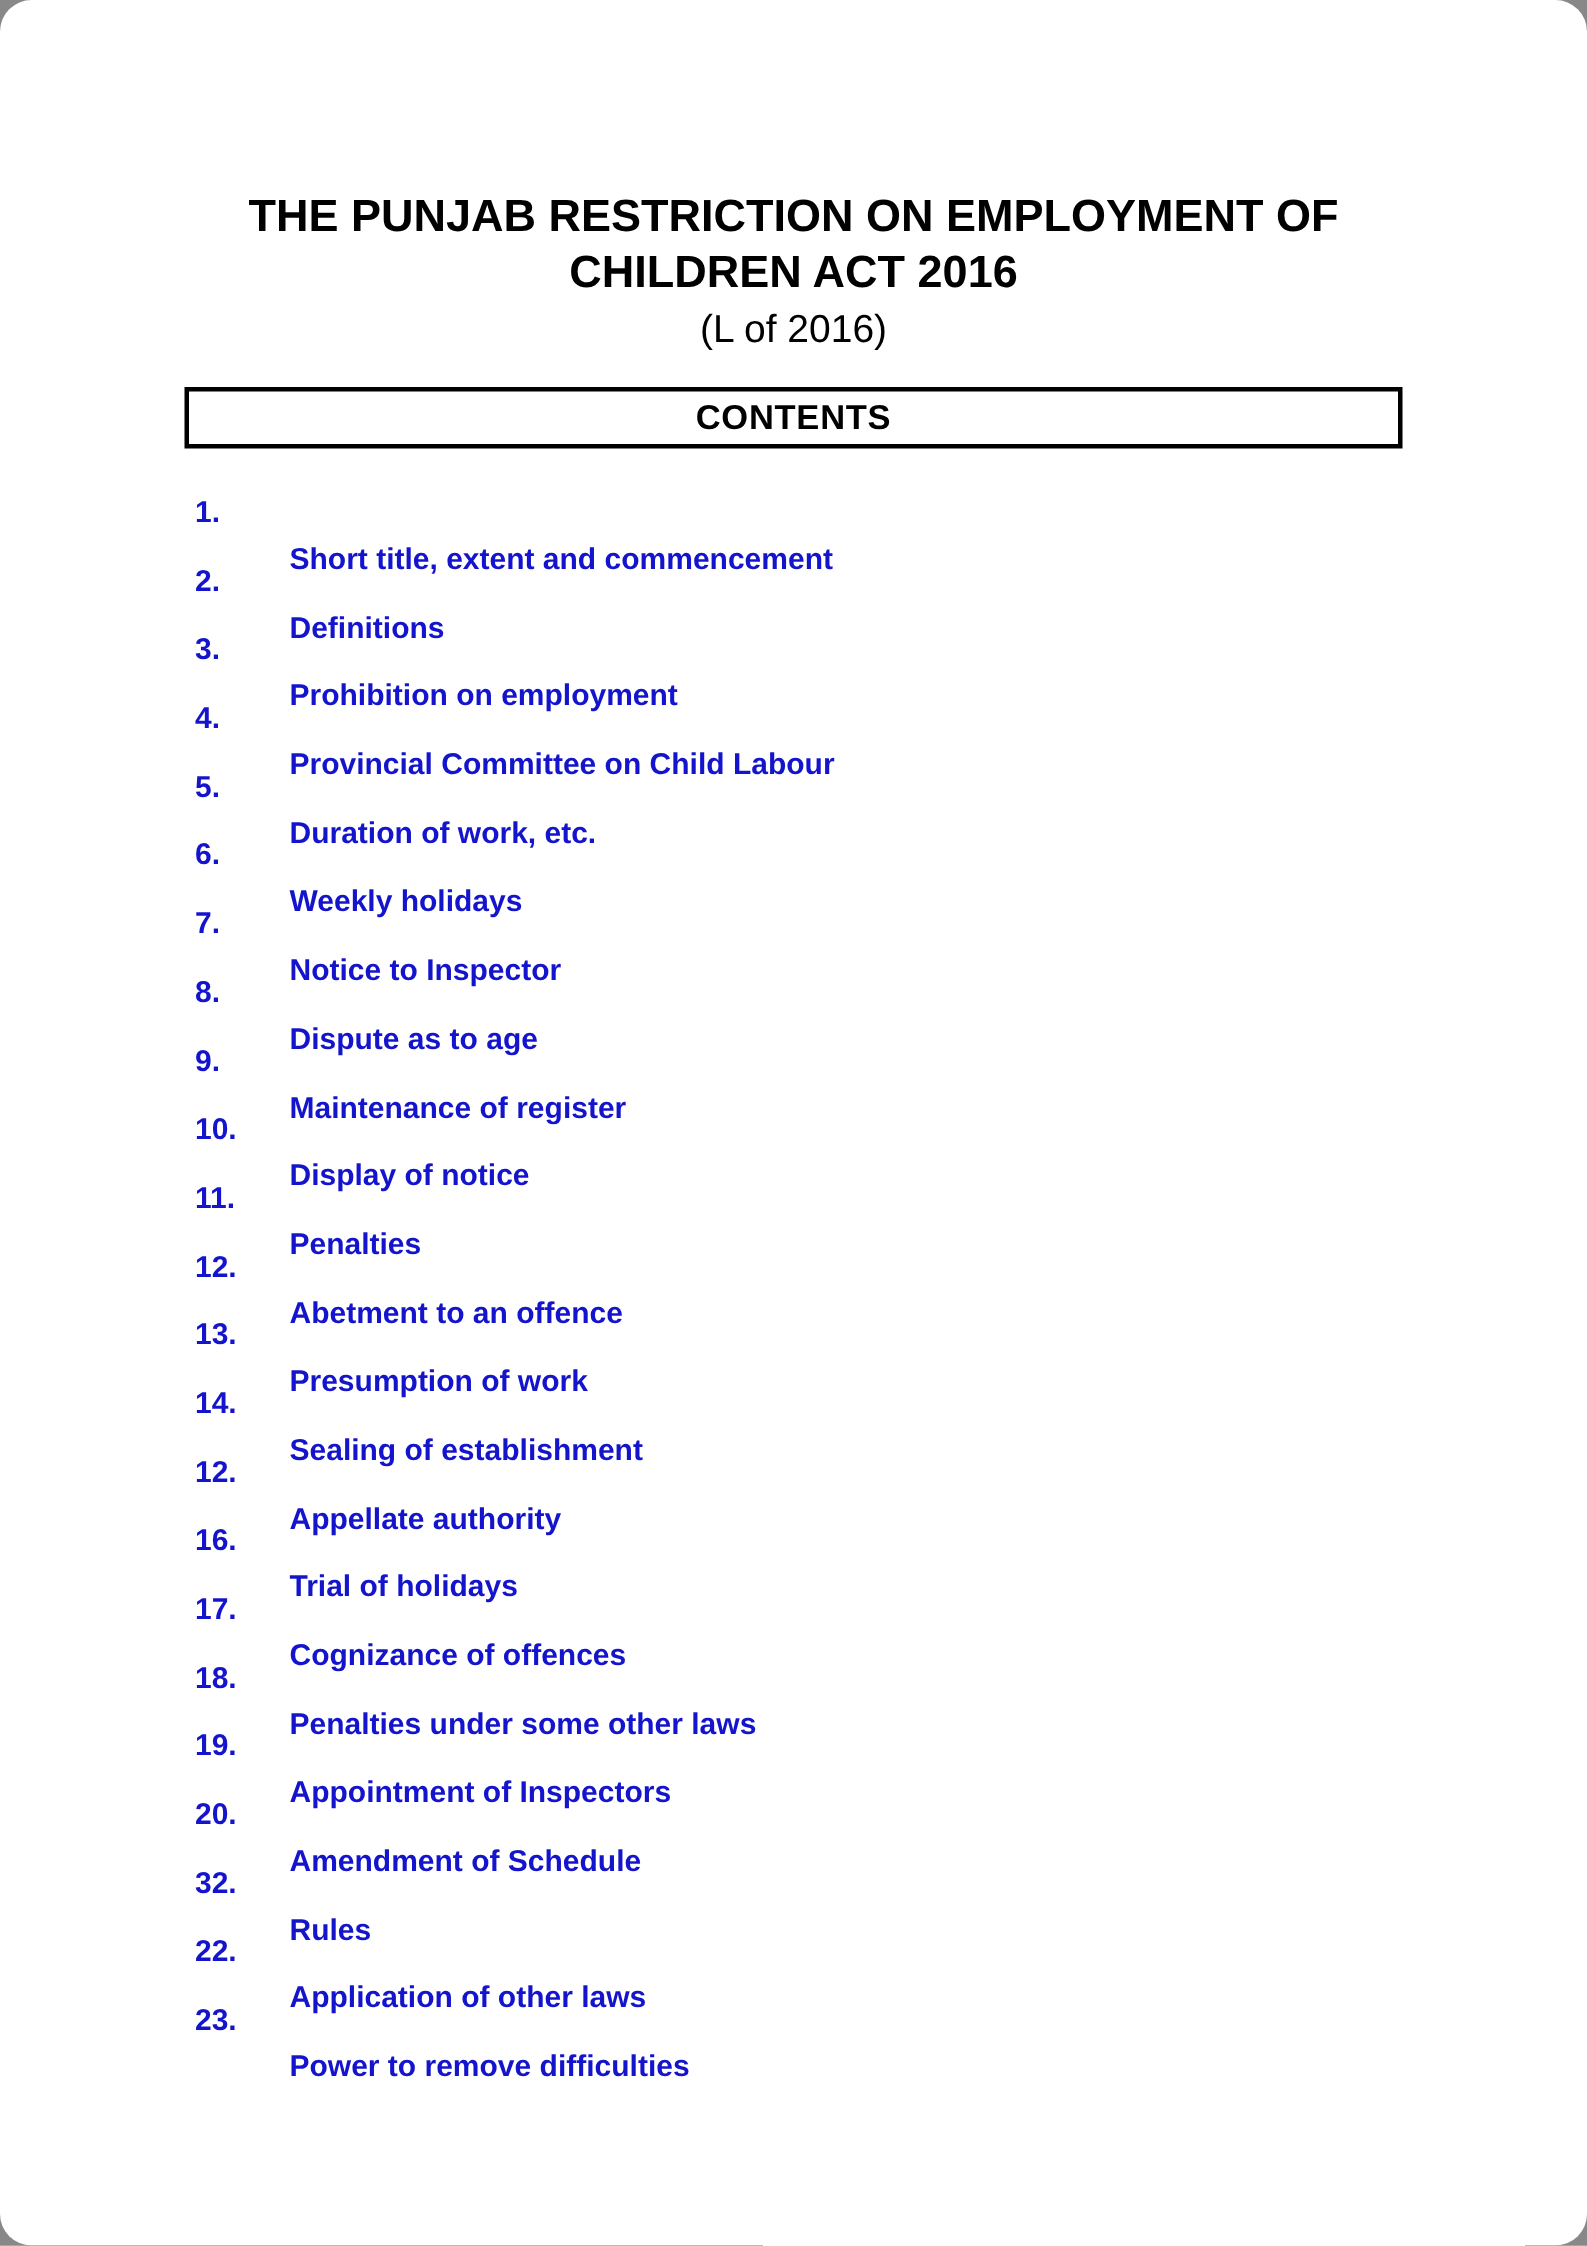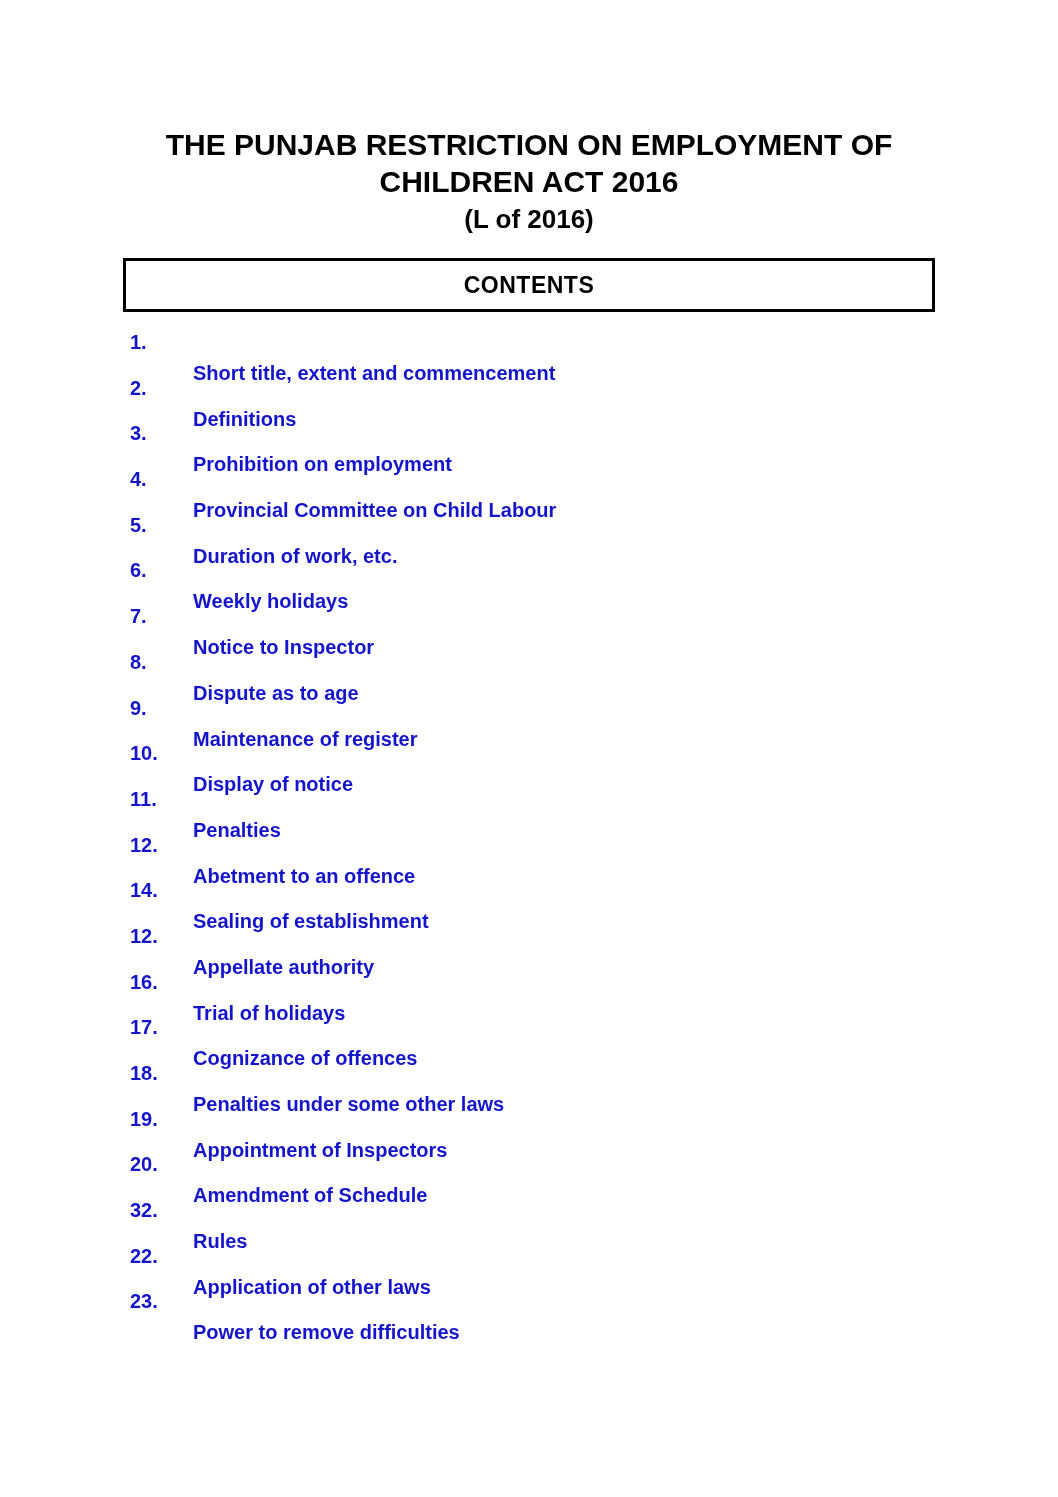--- a/index.html
+++ b/index.html
@@ -11,49 +11,50 @@
   * { margin: 0; padding: 0; box-sizing: border-box; }
   html, body { background: #888; }
   .page {
     position: relative;
     width: 1058px;
     height: 1497px;
     margin: 0 auto;
     background: var(--page-background);
     font-family: "Liberation Sans", sans-serif;
     overflow: hidden;
+    border-radius: 21px;
   }
   .title-block {
     position: absolute;
     top: 126px;
     left: 0;
     right: 0;
     text-align: center;
     color: var(--heading-text);
     font-weight: bold;
     font-size: 30px;
     line-height: 37px;
   }
   .subtitle {
     position: absolute;
     top: 203px;
     left: 0;
     right: 0;
     text-align: center;
     color: var(--heading-text);
-    font-weight: bold;
+    font-weight: normal;
     font-size: 26px;
     line-height: 32px;
   }
   .contents-box {
     position: absolute;
     top: 258px;
     left: 123px;
     width: 812px;
-    height: 54px;
+    height: 41px;
     border: 3px solid var(--contents-box-border);
     background: var(--page-background);
     display: flex;
     align-items: center;
     justify-content: center;
   }
   .contents-heading {
     color: var(--heading-text);
     font-weight: bold;
     font-size: 23px;
@@ -154,20 +155,24 @@
   <div class="toc-row">
     <span class="toc-num">11.</span>
     <span class="toc-label">Penalties</span>
   </div>
 
   <div class="toc-row">
     <span class="toc-num">12.</span>
     <span class="toc-label">Abetment to an offence</span>
   </div>
 
+  <div class="toc-row">
+    <span class="toc-num">13.</span>
+    <span class="toc-label">Presumption of work</span>
+  </div>
 
   <div class="toc-row">
     <span class="toc-num">14.</span>
     <span class="toc-label">Sealing of establishment</span>
   </div>
 
   <div class="toc-row">
     <span class="toc-num">12.</span>
     <span class="toc-label">Appellate authority</span>
   </div>

